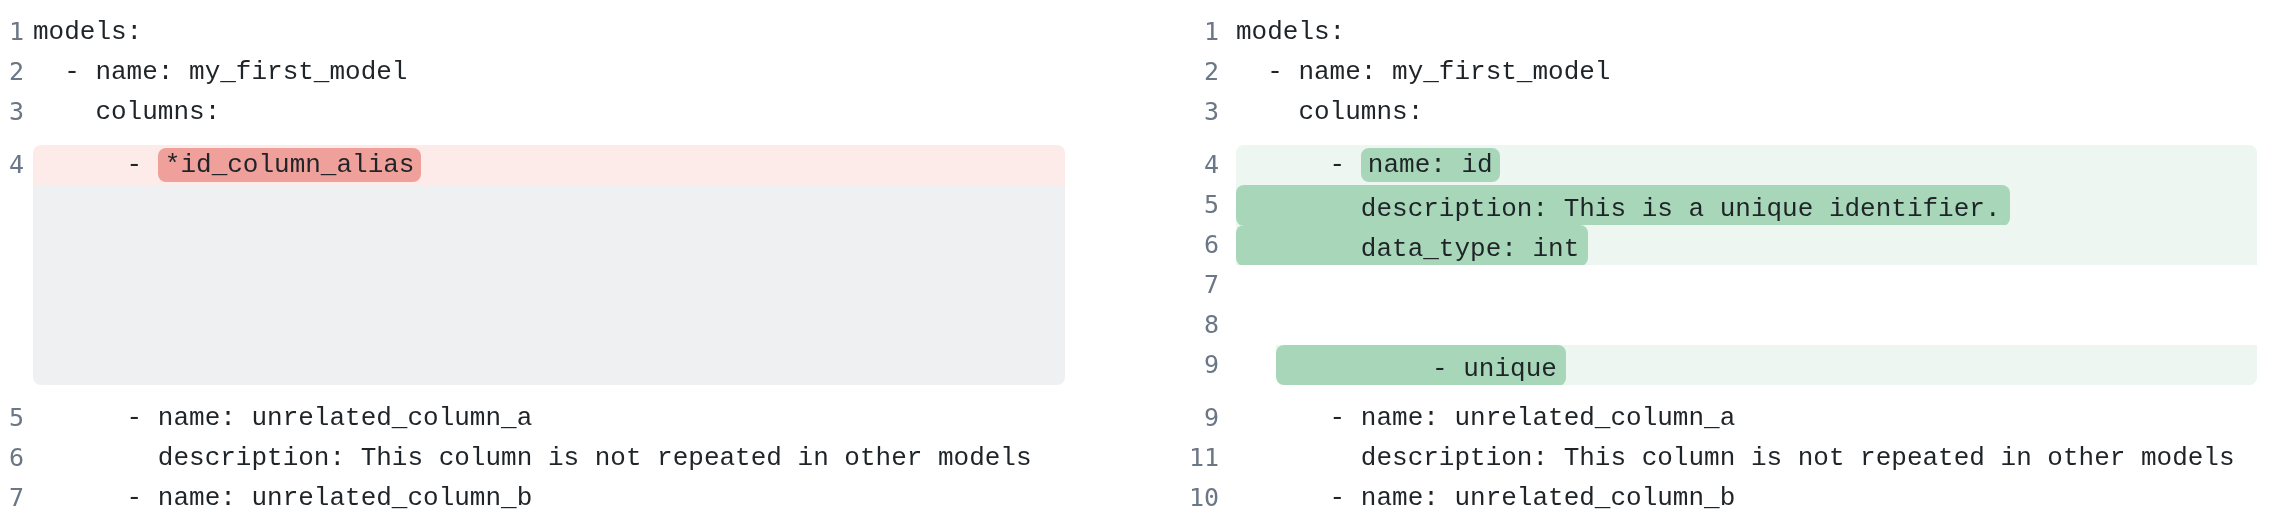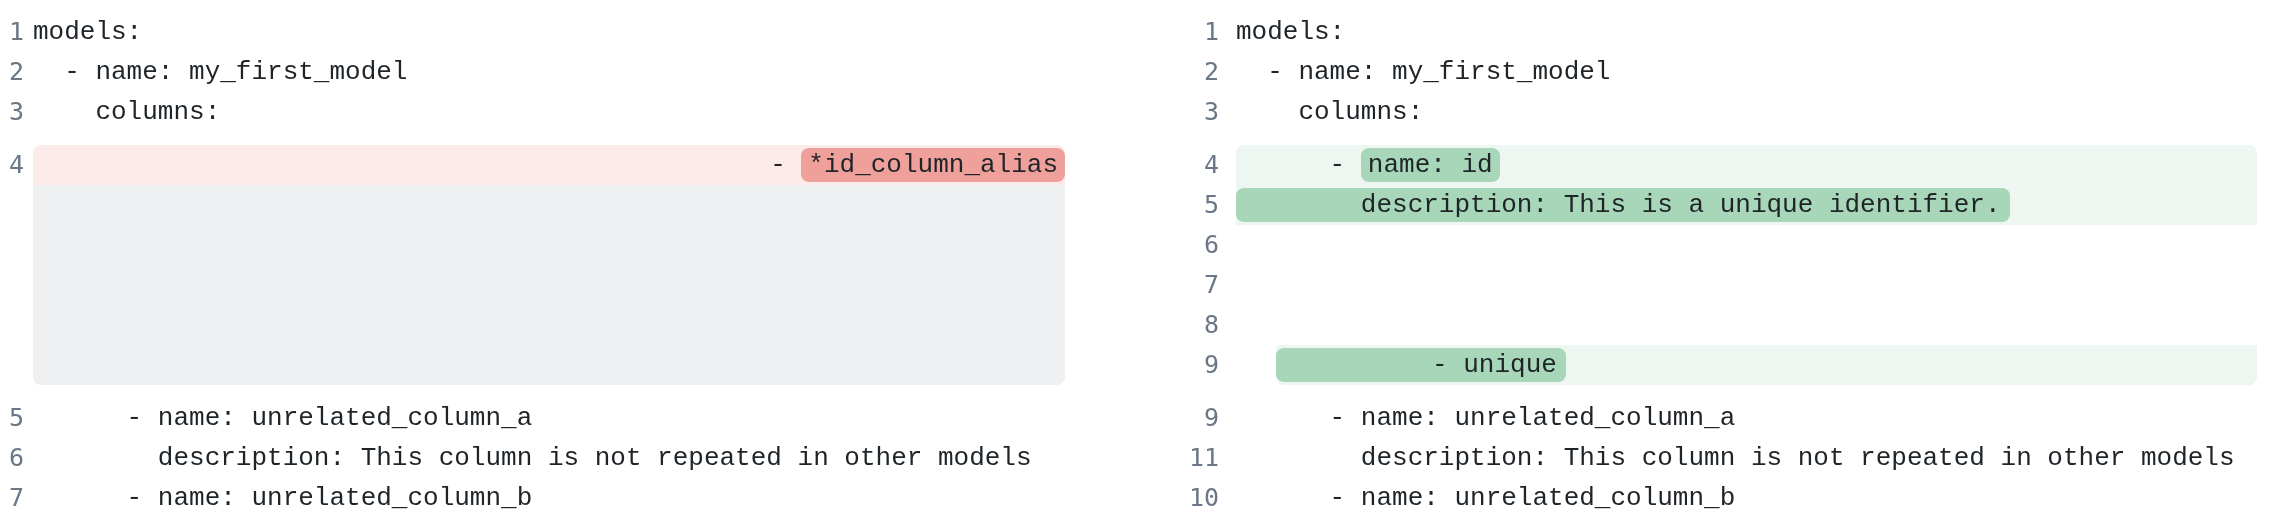--- a/index.html
+++ b/index.html
@@ -41,21 +41,21 @@
     font-size: 26px;
     line-height: 40px;
     color: var(--fg-code);
     overflow: hidden;
     font-family: Liberation Mono, monospace;
   }
   .panel-left .code { margin-right: 74px; }
   .panel-right .code { margin-right: 21px; }
   
   .line-del { margin-top: 13px; }
-  .line-del .code { background: var(--bg-del-row); border-radius: 8px 8px 0 0; text-align: right; }
+  .line-del .code { background: var(--bg-del-row); border-radius: 8px 8px 0 0; }
   .tok-del {
     display: inline-block;
     background: var(--bg-del-tok);
     border-radius: 8px;
     padding: 4px 7px;
     line-height: 26px;
   }
   
   .line-spacer { height: 200px; margin-bottom: 13px; }
   .line-spacer .code { background: var(--bg-spacer); border-radius: 0 0 8px 8px; }
@@ -69,21 +69,21 @@
     display: inline-block;
     background: var(--bg-add-tok);
     border-radius: 8px;
     padding: 4px 7px;
     line-height: 26px;
   }
   .tok-add-line {
     display: inline-block;
     background: var(--bg-add-tok);
     border-radius: 8px;
-    padding: 4px 9px 4px 0;
+    padding: 11px 9px 4px 0;
     line-height: 26px;
   }
 </style>
 </head>
 <body style="--fg-code: #1f2428; --fg-num: #6b7686; --bg-del-row: #fcebe9; --bg-del-tok: #efa09a; --bg-spacer: #eef0f2; --bg-add-row: #edf6f0; --bg-add-tok: #a7d7b8;">
 
 <div class="diff-container">
   <div class="panel panel-left" id="panel-left">
       <div class="line">
         <div class="gutter">1</div>
@@ -134,20 +134,21 @@
       <div class="line line-add line-add-first">
         <div class="gutter">4</div>
         <div class="code"><span>      - </span><span class="tok-add">name: id</span></div>
       </div>
       <div class="line line-add">
         <div class="gutter">5</div>
         <div class="code"><span class="tok-add-line">        description: This is a unique identifier.</span></div>
       </div>
       <div class="line line-add">
         <div class="gutter">6</div>
+        <div class="code"><span class="tok-add-line">        data_type: int</span></div>
       </div>
       <div class="line line-add">
         <div class="gutter">7</div>
       </div>
       <div class="line line-add">
         <div class="gutter">8</div>
       </div>
       <div class="line line-add line-add-last">
         <div class="gutter">9</div>
         <div class="code"><span class="tok-add-line">          - unique</span></div>

